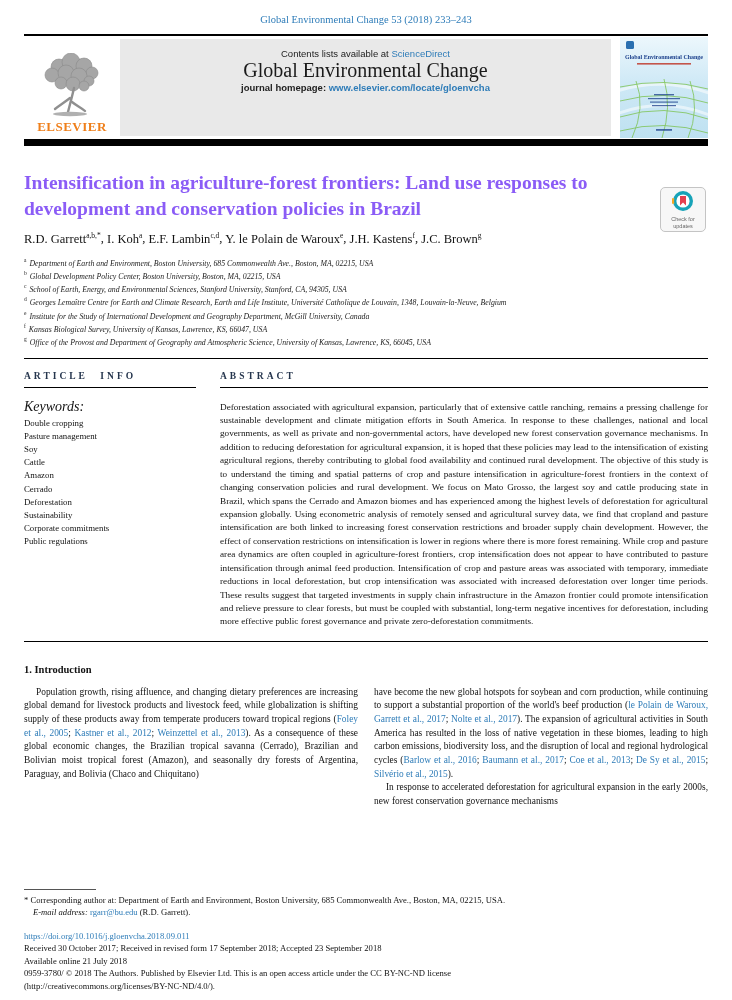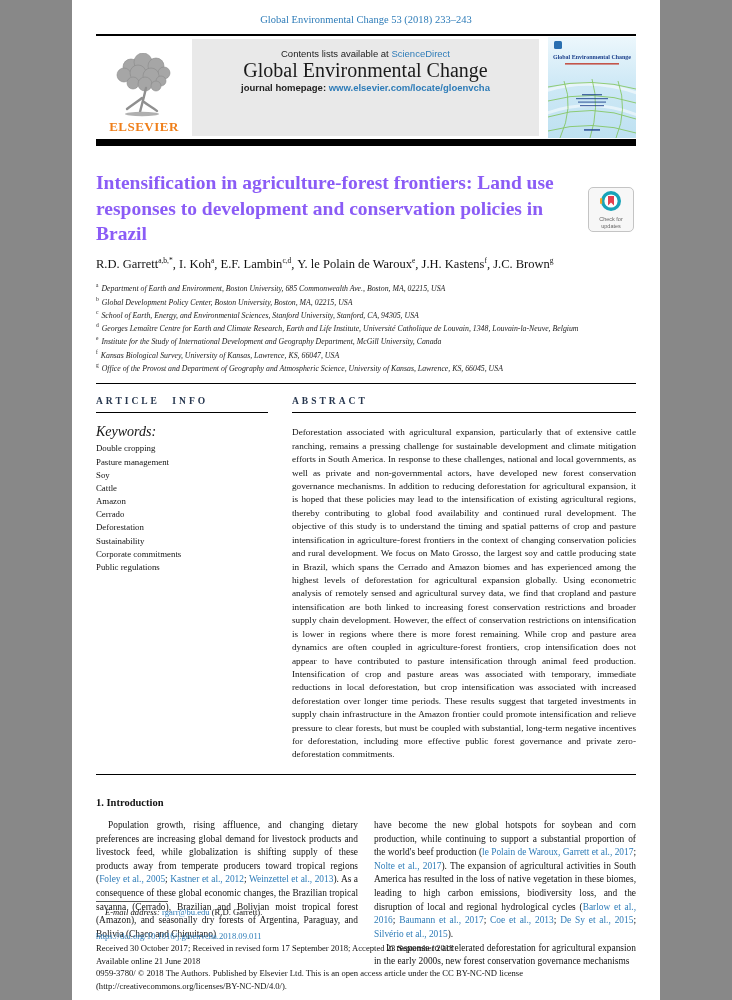--- a/index.html
+++ b/index.html
@@ -2,21 +2,21 @@
 <html style="--link: #2e7cb8; --orange: #ef7f1a; --cover-blue: #1b3f8b; --cover-green: #76c043; --cm-teal: #17a3b8; --cm-red: #e4404f;"><head>
 <meta charset="utf-8">
 <style>
   :root{
     --link:#2e7cb8; --orange:#ef7f1a; --bar:#000000;
     --cover-blue:#1b3f8b; --cover-green:#76c043;
     --cm-teal:#17a3b8; --cm-red:#e4404f;
   }
   *{box-sizing:border-box; margin:0; padding:0;}
   body{background:#888; font-family:"Liberation Serif", serif; color:#131313;}
-  .page{position:relative; width:588px; height:1000px; background:#fff; margin:0 auto; overflow:hidden;}
+  .page{position:relative; width:732px; height:1000px; background:#fff; margin:0 auto; overflow:hidden;}
   .journal-ref{padding-top:14px; text-align:center; font-size:10.5px; color:var(--link);}
   .toprule{height:2px; background:var(--bar); margin:9px 24px 0;}
   
   .masthead{margin:3px 24px 0; display:flex; align-items:stretch; height:97px;}
   .logo-col{width:96px; display:flex; flex-direction:column; align-items:center; justify-content:flex-end; padding-bottom:1px;}
   .elsevier-word{font-size:13px; font-weight:bold; color:var(--orange); letter-spacing:.5px; margin-top:-2px;}
   .mast-center{flex:1; background:#e9e9e9; display:flex; flex-direction:column; align-items:center; padding:9px 4px 10px;}
   .mast-line{font-family:"Liberation Sans", sans-serif; font-size:9.5px; color:#222;}
   .mast-title{font-size:20px; color:#1a1a1a;}
   .mast-home{font-family:"Liberation Sans", sans-serif; font-size:9.5px; font-weight:bold; color:#222;}
@@ -199,21 +199,22 @@
         <p class="bp ind">Population growth, rising affluence, and changing dietary preferences are increasing global demand for livestock products and livestock feed, while globalization is shifting supply of these products away from temperate producers toward tropical regions (<span class="cite">Foley et al., 2005</span>; <span class="cite">Kastner et al., 2012</span>; <span class="cite">Weinzettel et al., 2013</span>). As a consequence of these global economic changes, the Brazilian tropical savanna (Cerrado), Brazilian and Bolivian moist tropical forest (Amazon), and seasonally dry forests of Argentina, Paraguay, and Bolivia (Chaco and Chiquitano)</p>
       </div>
     <div class="intro-col">
         <p class="bp">have become the new global hotspots for soybean and corn production, while continuing to support a substantial proportion of the world's beef production (<span class="cite">le Polain de Waroux, Garrett et al., 2017</span>; <span class="cite">Nolte et al., 2017</span>). The expansion of agricultural activities in South America has resulted in the loss of native vegetation in these biomes, leading to high carbon emissions, biodiversity loss, and the disruption of local and regional hydrological cycles (<span class="cite">Barlow et al., 2016</span>; <span class="cite">Baumann et al., 2017</span>; <span class="cite">Coe et al., 2013</span>; <span class="cite">De Sy et al., 2015</span>; <span class="cite">Silvério et al., 2015</span>).</p>
         <p class="bp ind">In response to accelerated deforestation for agricultural expansion in the early 2000s, new forest conservation governance mechanisms</p>
       </div>
   </div>
 
   <div class="footer">
     <div class="fn-divider"></div>
+    <div>* Corresponding author at: Department of Earth and Environment, Boston University, 685 Commonwealth Ave., Boston, MA, 02215, USA.</div>
     <div class="fn-email"><span class="lab">E-mail address: </span><span class="link">rgarr@bu.edu</span><span> (R.D. Garrett).</span></div>
     <div class="doi">https://doi.org/10.1016/j.gloenvcha.2018.09.011</div>
     <div class="meta">Received 30 October 2017; Received in revised form 17 September 2018; Accepted 23 September 2018</div>
-    <div class="meta">Available online 21 June 2018</div>
+    <div class="meta">Available online 21 July 2018</div>
     <div class="meta">0959-3780/ © 2018 The Authors. Published by Elsevier Ltd. This is an open access article under the CC BY-NC-ND license</div>
     <div class="meta">(http://creativecommons.org/licenses/BY-NC-ND/4.0/).</div>
   </div>
 
 </div>
 
 </body></html>

